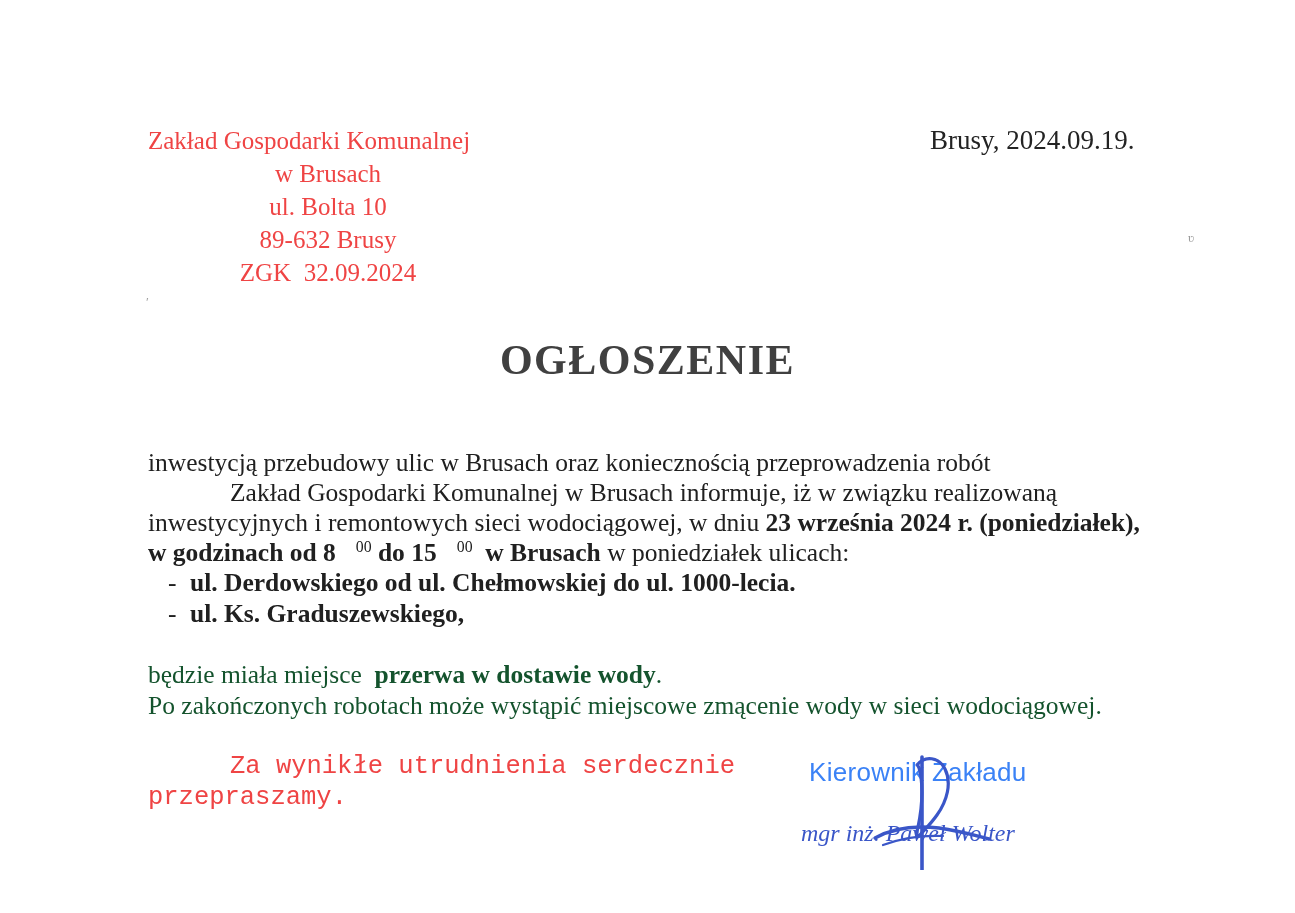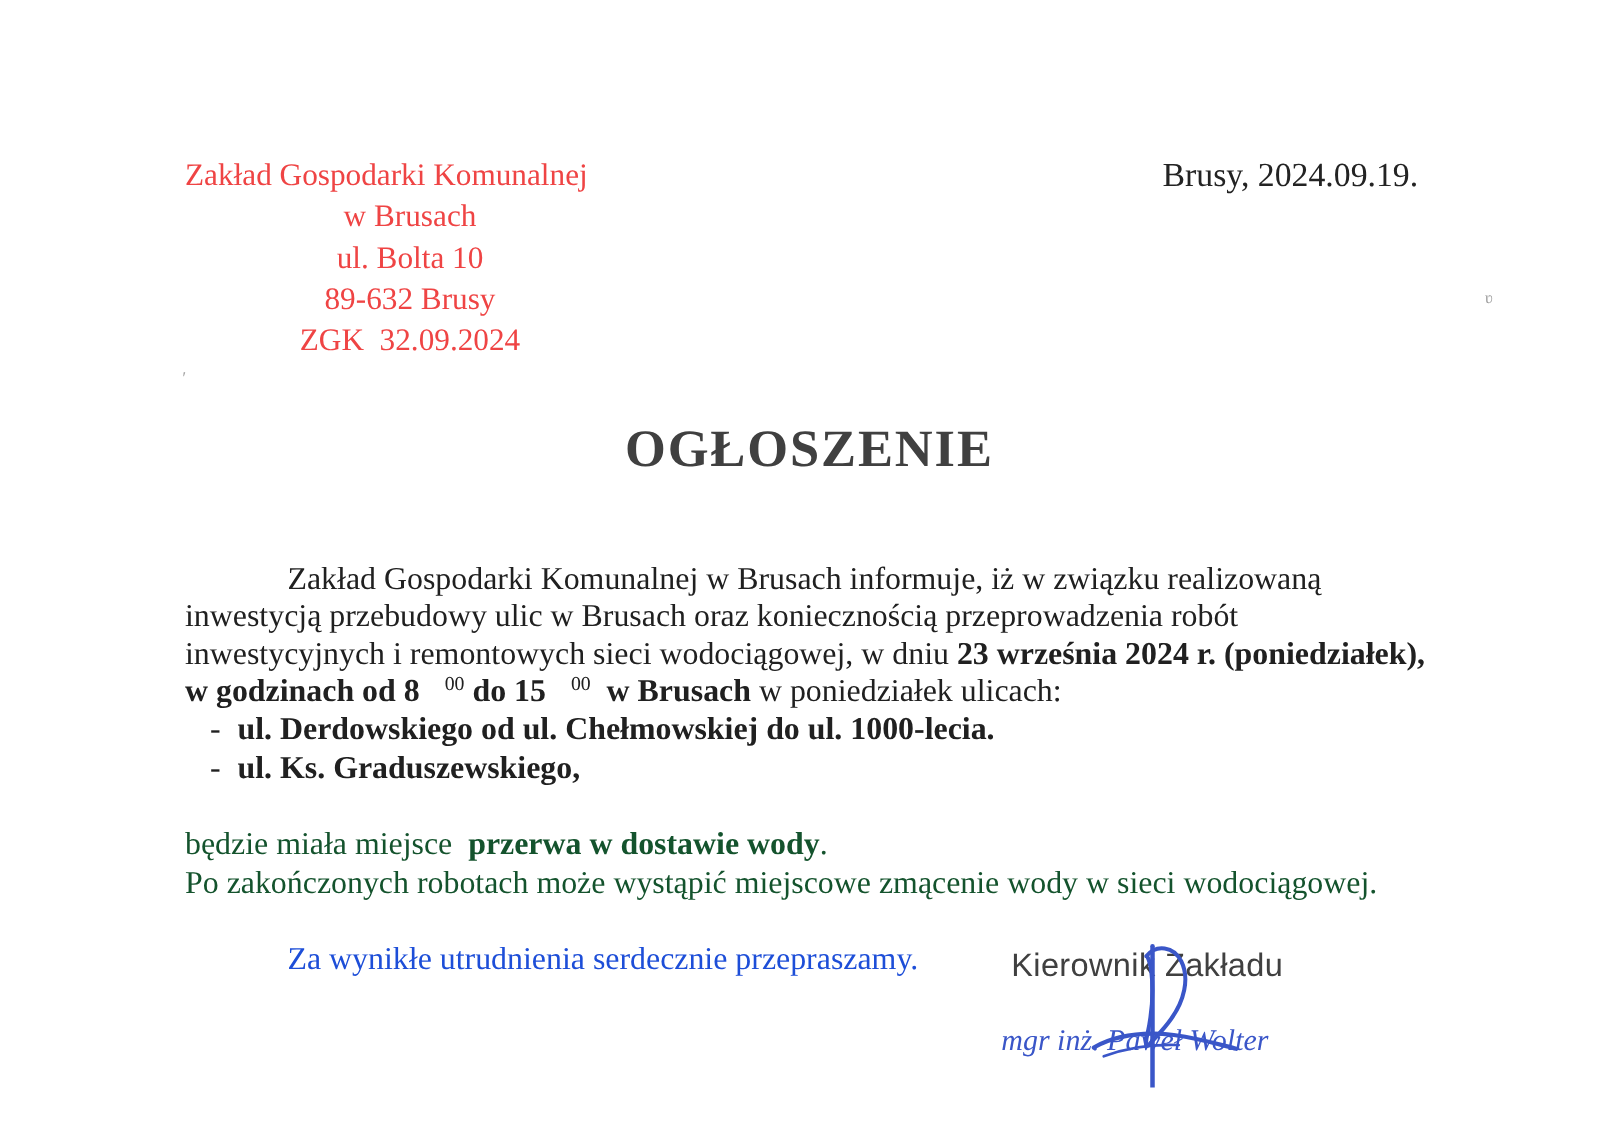--- a/index.html
+++ b/index.html
@@ -122,39 +122,40 @@
     color: #14532d;
   }
   .apology {
     position: absolute;
     left: 148px;
     top: 751px;
     width: 700px;
     font-size: 25.5px;
     line-height: 31px;
     text-indent: 82px;
-    color: #1d4ed8;
+    color: #ef4444;
     white-space: pre-wrap;
+    font-family: Liberation Mono, monospace;
   }
 
   
   .signature-block {
     position: absolute;
     left: 795px;
     top: 757px;
     width: 270px;
     height: 110px;
   }
   .sig-title {
     position: absolute;
     left: 14px;
     top: 0px;
     font-family: "Liberation Sans", "DejaVu Sans", sans-serif;
     font-size: 26px;
-    color: #404040;
+    color: #3b82f6;
     white-space: pre;
     letter-spacing: 0.3px;
   }
   .sig-name {
     position: absolute;
     left: 6px;
     top: 63px;
     font-family: "Liberation Serif", "DejaVu Serif", serif;
     font-style: italic;
     font-size: 24px;
@@ -190,22 +191,22 @@
     <span class="lh-line">ul. Bolta 10</span>
     <span class="lh-line">89-632 Brusy</span>
     <span class="lh-line">ZGK  32.09.2024</span>
   </div>
 
   <div class="doc-date">Brusy, 2024.09.19.</div>
 
   <div class="doc-title">OGŁOSZENIE</div>
 
   <div class="body-block">
+    <span class="body-line">inwestycją przebudowy ulic w Brusach oraz koniecznością przeprowadzenia robót</span>
     <span class="body-line indented">Zakład Gospodarki Komunalnej w Brusach informuje, iż w związku realizowaną</span>
-    <span class="body-line">inwestycją przebudowy ulic w Brusach oraz koniecznością przeprowadzenia robót</span>
     <span class="body-line"><span>inwestycyjnych i remontowych sieci wodociągowej, w dniu </span><span class="b">23 września 2024 r. (poniedziałek),</span></span>
     <span class="body-line"><span class="b">w godzinach od 8</span><span class="sup">00</span><span class="b"> do 15</span><span class="sup">00</span><span class="b">  w Brusach</span><span> w poniedziałek ulicach:</span></span>
 
     <ul class="street-list">
       <li class="street-item"><span class="dash">-</span><span>ul. Derdowskiego od ul. Chełmowskiej do ul. 1000-lecia.</span></li>
       <li class="street-item"><span class="dash">-</span><span>ul. Ks. Graduszewskiego,</span></li>
     </ul>
   </div>
 
   <div class="closing-block">

